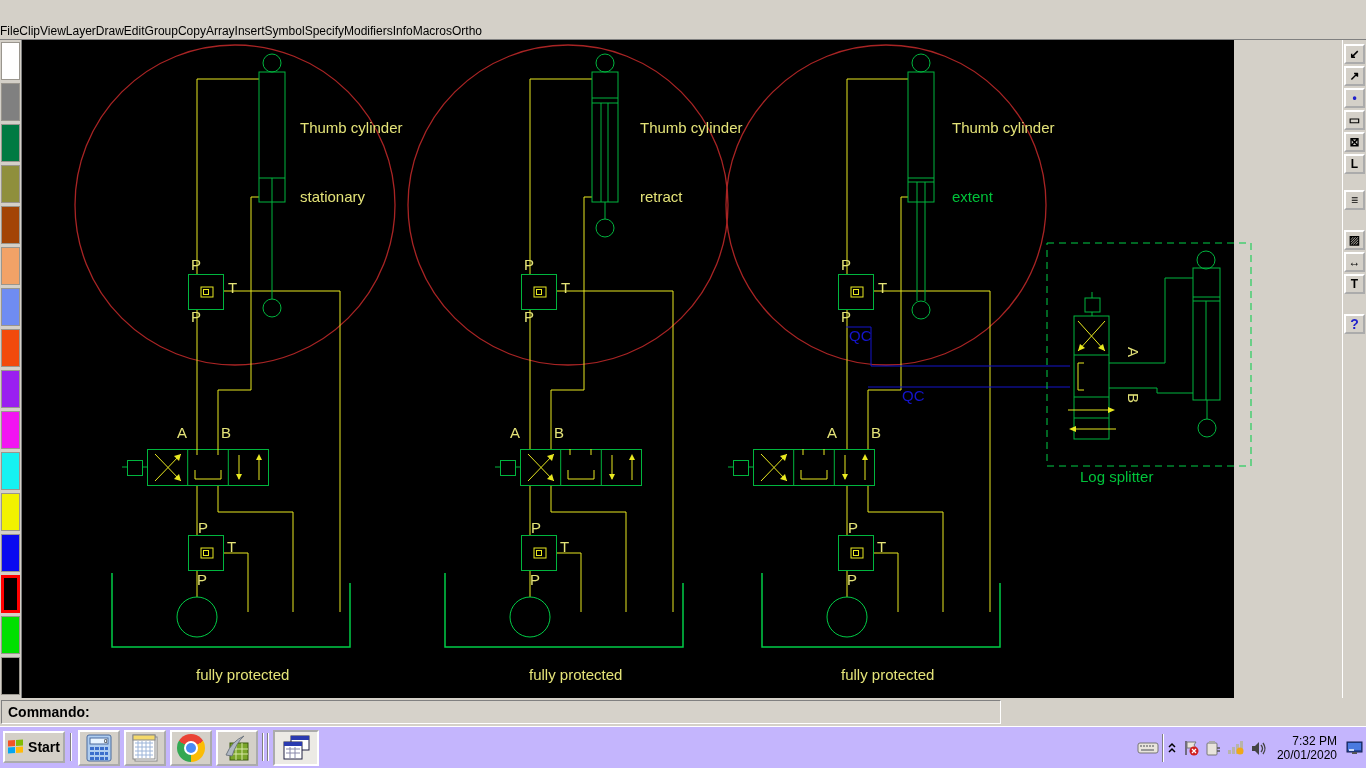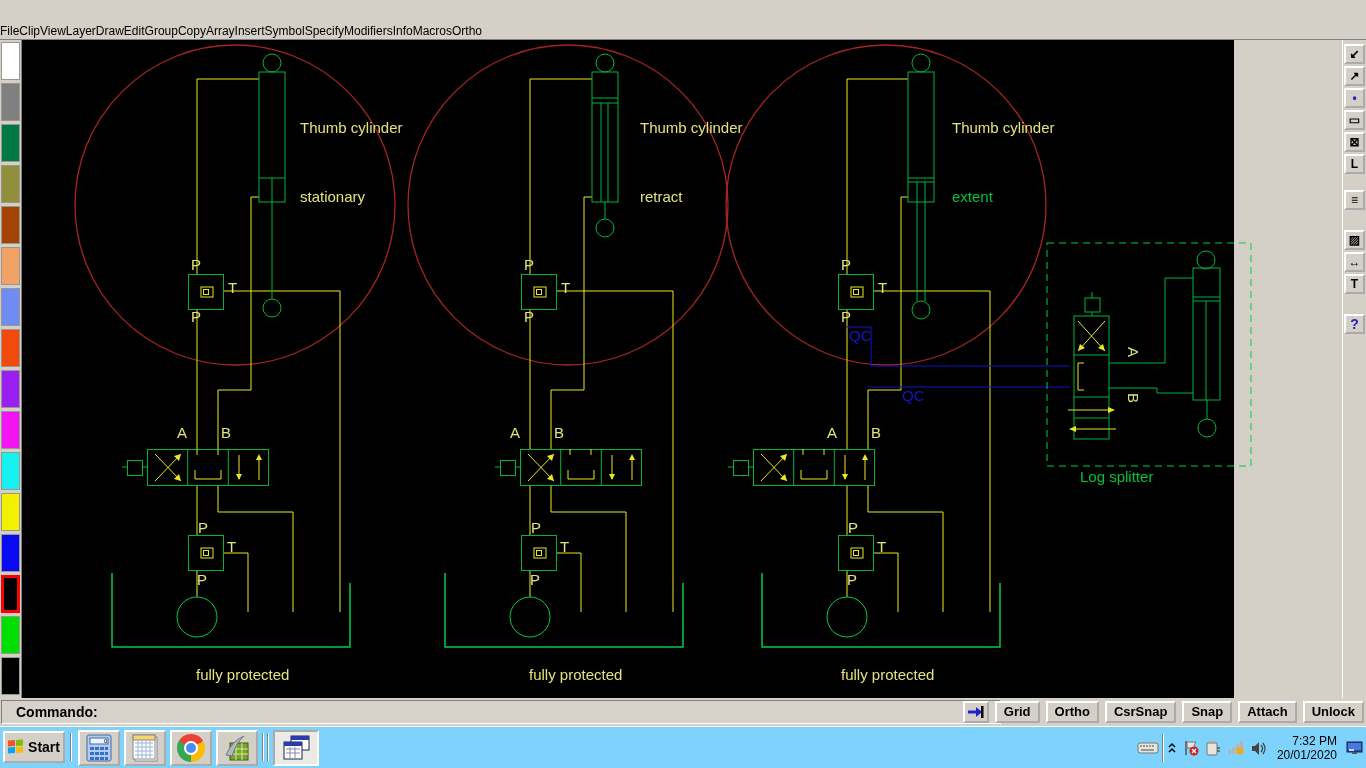--- a/index.html
+++ b/index.html
@@ -38,29 +38,29 @@
     border-left:1px solid #fff; }
   .toolbtn { position:absolute; left:1px; width:21px; height:20px; background:#d4d0c8; border:2px outset #fff;
     display:flex; align-items:center; justify-content:center; font-size:12px; color:#000; font-weight:bold; }
   .toolbtn.help { color:#2222cc; font-size:14px; }
 
   
   .commandbar { position:absolute; left:0; top:698px; width:1366px; height:28px; background:#d4d0c8;
     display:flex; align-items:center; }
   .cmdfield { position:absolute; left:1px; top:2px; width:1000px; height:24px; background:#d6d2ca;
     border:1px solid #808080; border-bottom-color:#fff; border-right-color:#fff;
-    font-size:14px; font-weight:bold; color:#000; line-height:22px; padding-left:14px; }
+    font-size:14px; font-weight:bold; color:#000; line-height:22px; padding-left:6px; }
   .cmdbtns { position:absolute; right:2px; top:2px; height:24px; display:flex; gap:6px; align-items:center; }
   .cmdbtn { height:22px; background:#d4d0c8; border:2px outset #fff; font-weight:bold; font-size:13px;
     padding:0 7px; line-height:18px; color:#000; }
   .cmdicon { width:26px; height:22px; background:#d4d0c8; border:2px outset #fff;
     display:flex; align-items:center; justify-content:center; }
 
   
-  .taskbar { position:absolute; left:0; top:726px; width:1366px; height:42px; background:#7dd3fc;
+  .taskbar { position:absolute; left:0; top:726px; width:1366px; height:42px; background:#c4b5fd;
     border-top:1px solid #fff; }
   .startbtn { position:absolute; left:3px; top:4px; width:62px; height:32px; background:#d4d0c8;
     border:2px outset #fff; display:flex; align-items:center; justify-content:center; gap:4px;
     font-weight:bold; font-size:14px; color:#000; }
   .flag { width:16px; height:14px; display:grid; grid-template-columns:7px 7px; grid-template-rows:6px 6px; gap:1px; transform:skewY(-4deg); }
   .flag i { display:block; }
   .tb-sep { position:absolute; top:6px; width:2px; height:28px; border-left:1px solid #808080; border-right:1px solid #fff; }
   .qlbtn { position:absolute; top:3px; width:42px; height:36px; background:#d4d0c8; border:2px outset #fff;
     display:flex; align-items:center; justify-content:center; }
   .qlbtn.pressed { border:2px inset #fff; background:#eceae5; }
@@ -307,35 +307,20 @@
     <div class="toolbtn" style="top:234px">
         <span>T</span>
       </div>
     <div class="toolbtn help" style="top:274px">
         <span>?</span>
       </div>
   </div>
 
   <div class="commandbar">
     <div class="cmdfield">Commando:</div>
-    <div class="cmdbtns">
-      <div class="cmdicon">
-        <svg width="18" height="14" viewBox="0 0 18 14">
-          <path d="M1,7 H11" stroke="#2222cc" stroke-width="3"></path>
-          <polygon points="15,7 9,2 9,12" fill="#2222cc"></polygon>
-          <rect x="14" y="1" width="2.5" height="12" fill="#000"></rect>
-        </svg>
-      </div>
-      <button class="cmdbtn">Grid</button>
-      <button class="cmdbtn">Ortho</button>
-      <button class="cmdbtn">CsrSnap</button>
-      <button class="cmdbtn">Snap</button>
-      <button class="cmdbtn">Attach</button>
-      <button class="cmdbtn">Unlock</button>
-    </div>
   </div>
 
   <div class="taskbar">
     <div class="startbtn">
       <span class="flag">
         <i style="background:#f35325"></i>
           <i style="background:#81bc06"></i>
           <i style="background:#05a6f0"></i>
           <i style="background:#ffba08"></i>
       </span>

